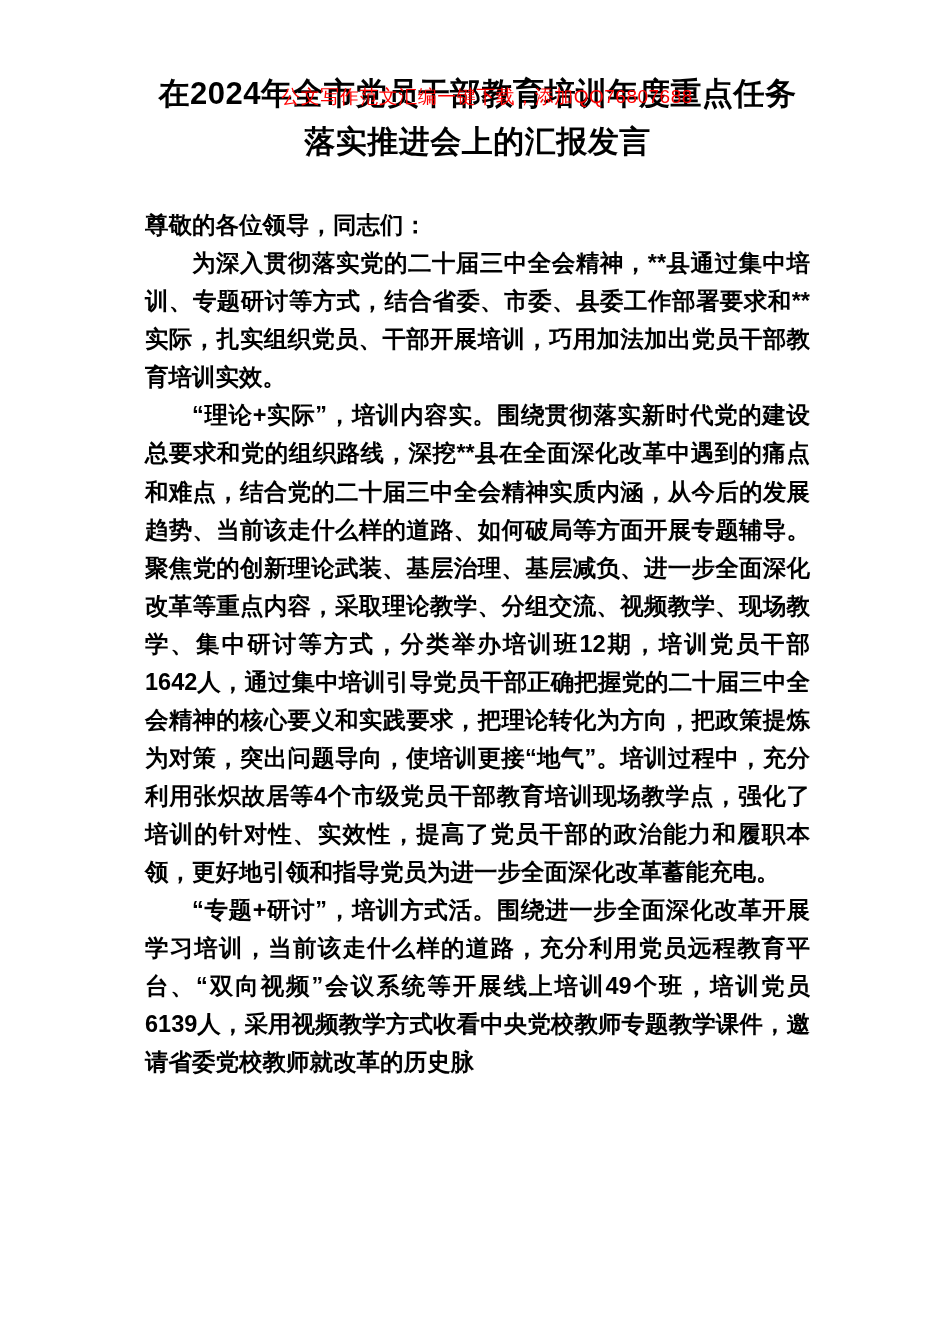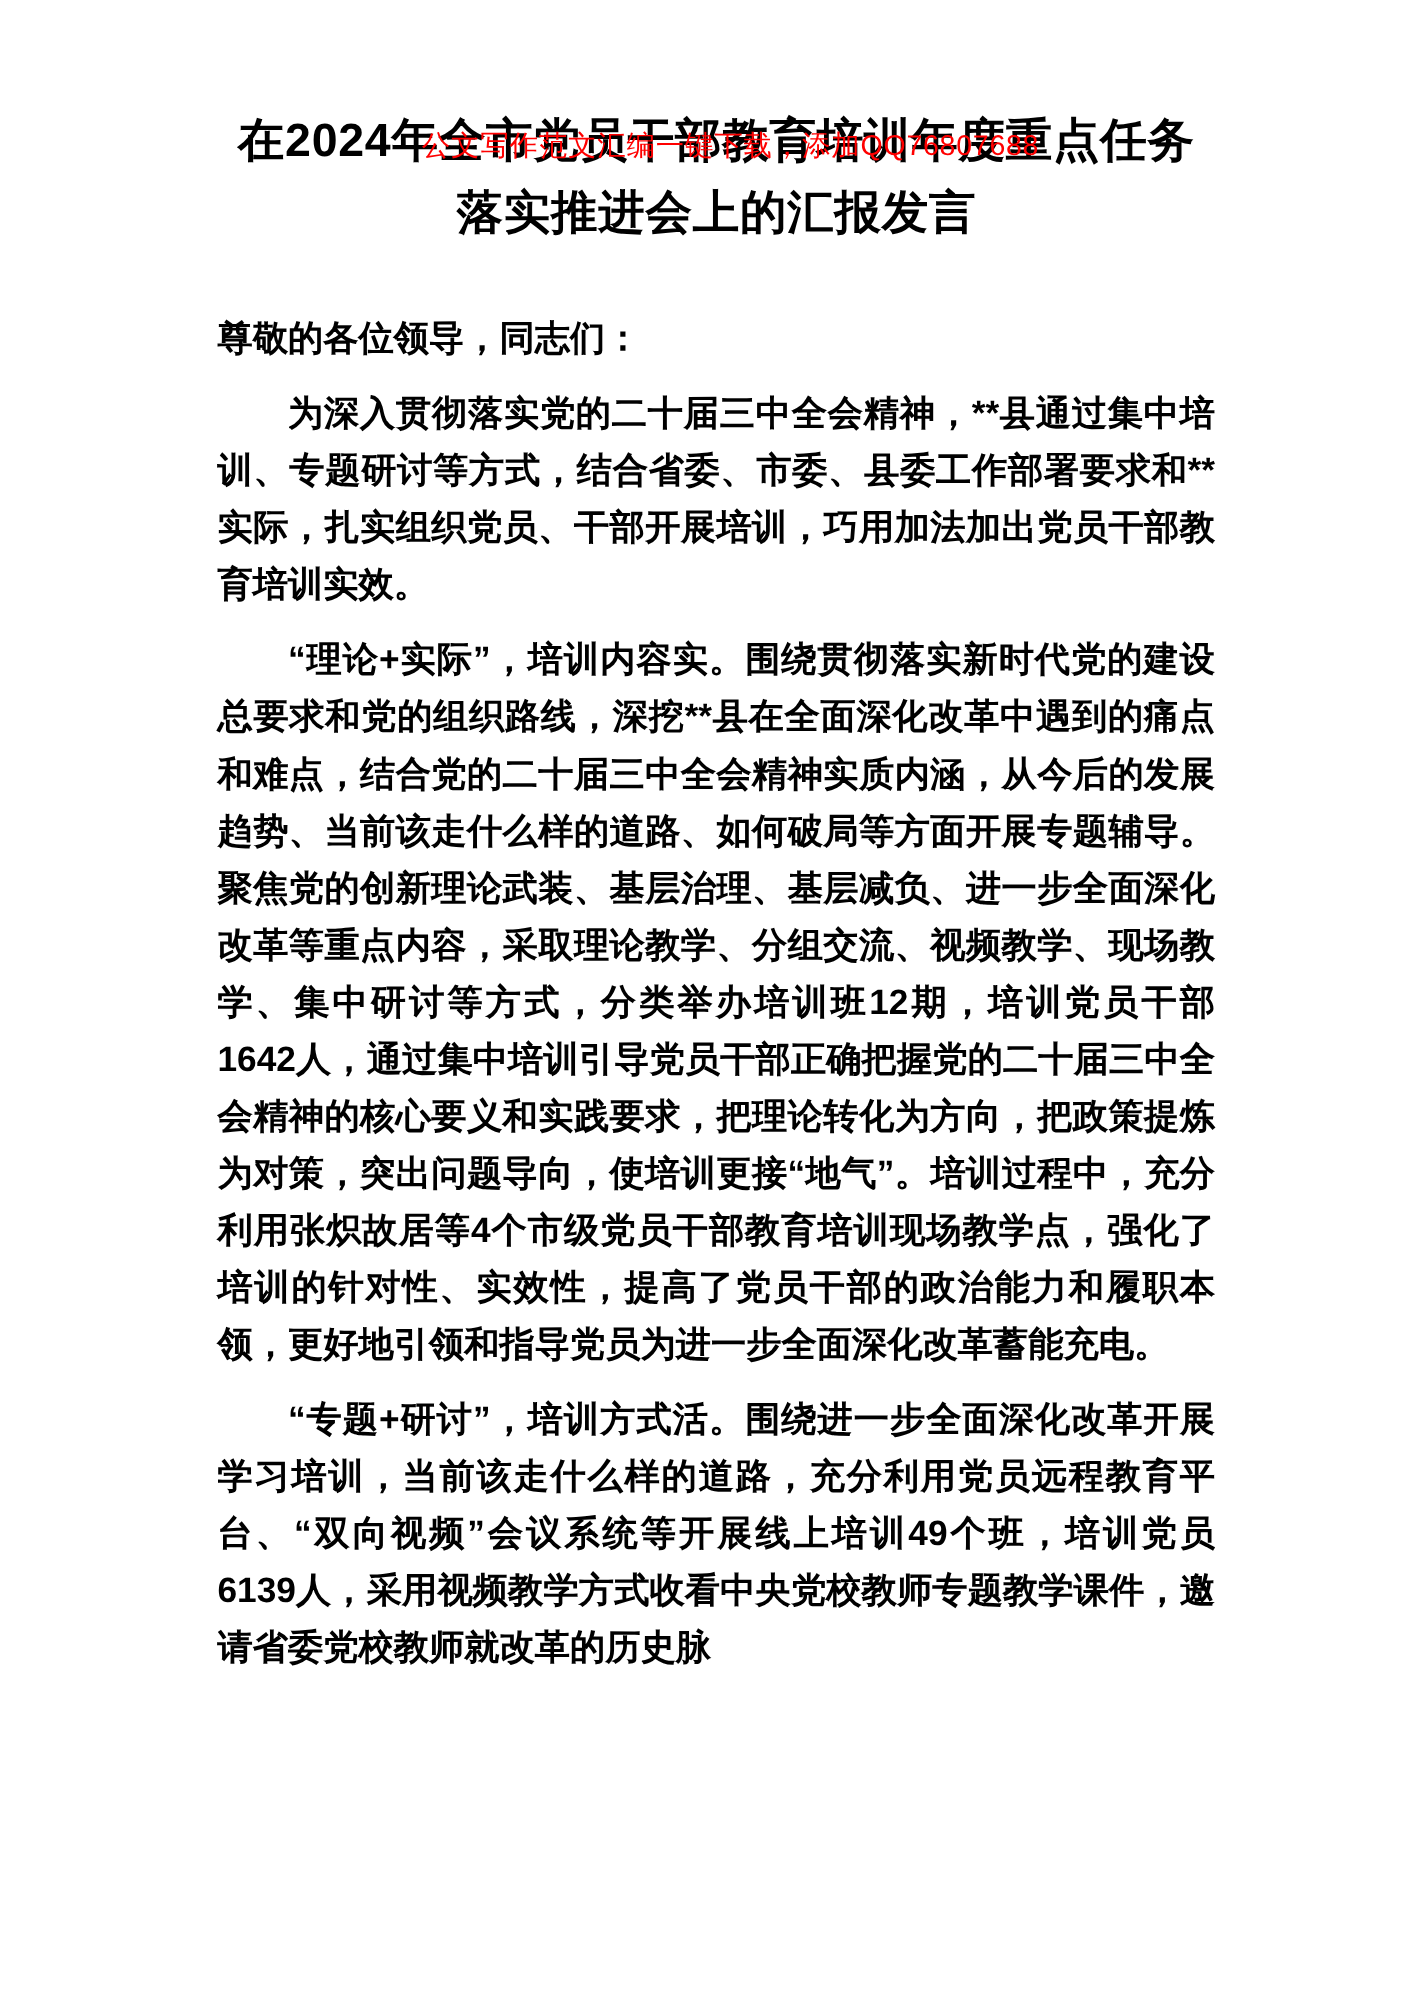--- a/index.html
+++ b/index.html
@@ -54,21 +54,20 @@
     text-align: justify;
     text-justify: inter-ideograph;
     letter-spacing: 0px;
     font-family: Liberation Sans, sans-serif;
   }
   p.salutation {
     text-indent: 0;
   }
   p.indent {
     text-indent: 2em;
-    margin-top: 12px;
   }
 </style>
 </head>
 <body>
 
 <div class="page">
 
   <div class="watermark">公文写作范文汇编一键下载，添加QQ76807688</div>
 
   <h1 class="doc-title">在2024年全市党员干部教育培训年度重点任务落实推进会上的汇报发言</h1>

